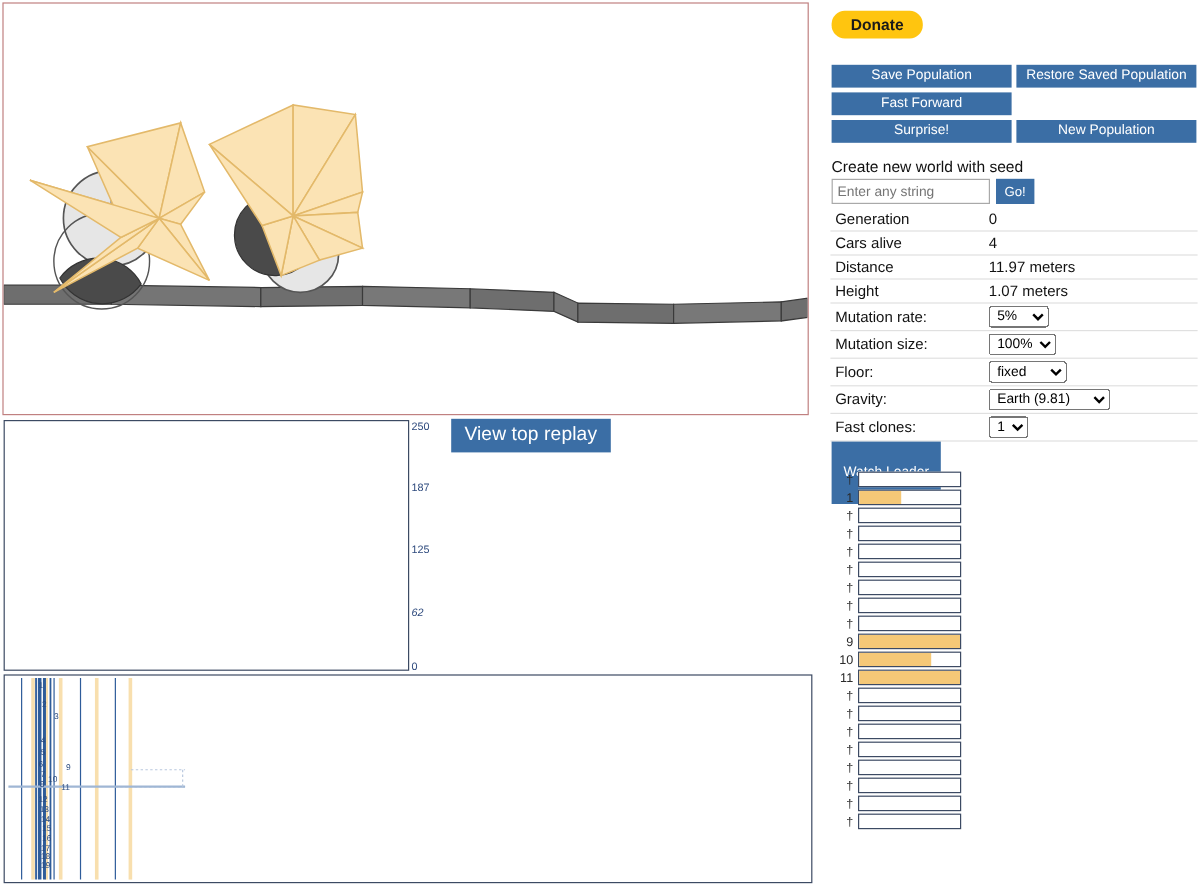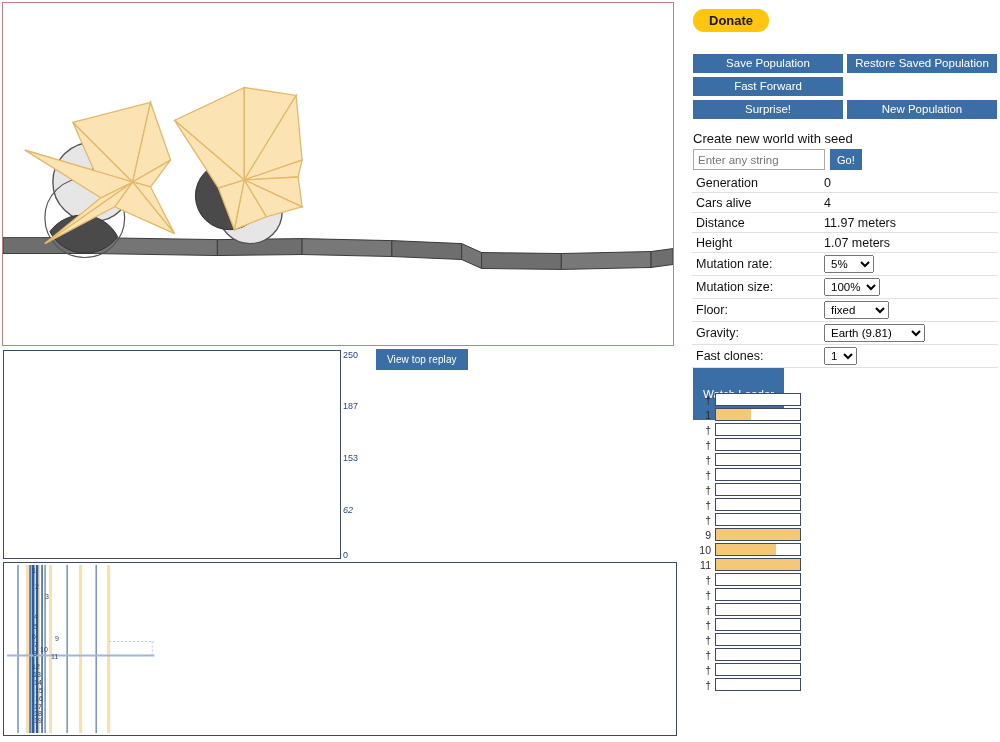--- a/index.html
+++ b/index.html
@@ -37,21 +37,21 @@
   }
   #chart-axis-labels span {
     position: absolute; left: 0;
     font-family: "Liberation Sans", sans-serif;
   }
   #view-top-replay {
     position: absolute; left: 376px; top: 349px;
     background: #3b6ea5;
     color: #fff;
     border: none;
-    font-size: 10px;
+    font-size: 16px;
     font-family: "Liberation Sans", sans-serif;
     padding: 5px 11px;
     cursor: pointer;
     letter-spacing: .1px;
   }
 
   
   #rank-panel {
     position: absolute; left: 3px; top: 562px;
     width: 674px; height: 174px;
@@ -250,21 +250,21 @@
     </svg>
   </div>
 
   <div id="chart-panel">
     <svg width="100%" height="100%" viewBox="0 0 335 206" preserveAspectRatio="none"></svg>
   </div>
 
   <div id="chart-axis-labels">
     <span style="top:0px;">250</span>
     <span style="top:51px;">187</span>
-    <span style="top:103px;">153</span>
+    <span style="top:103px;">125</span>
     <span style="top:155px;font-style:italic;">62</span>
     <span style="top:200px;">0</span>
   </div>
 
   <button id="view-top-replay">View top replay</button>
 
   <div id="rank-panel">
     <svg id="rank-svg" viewBox="0 0 671 171" preserveAspectRatio="none">
 
       <g>

